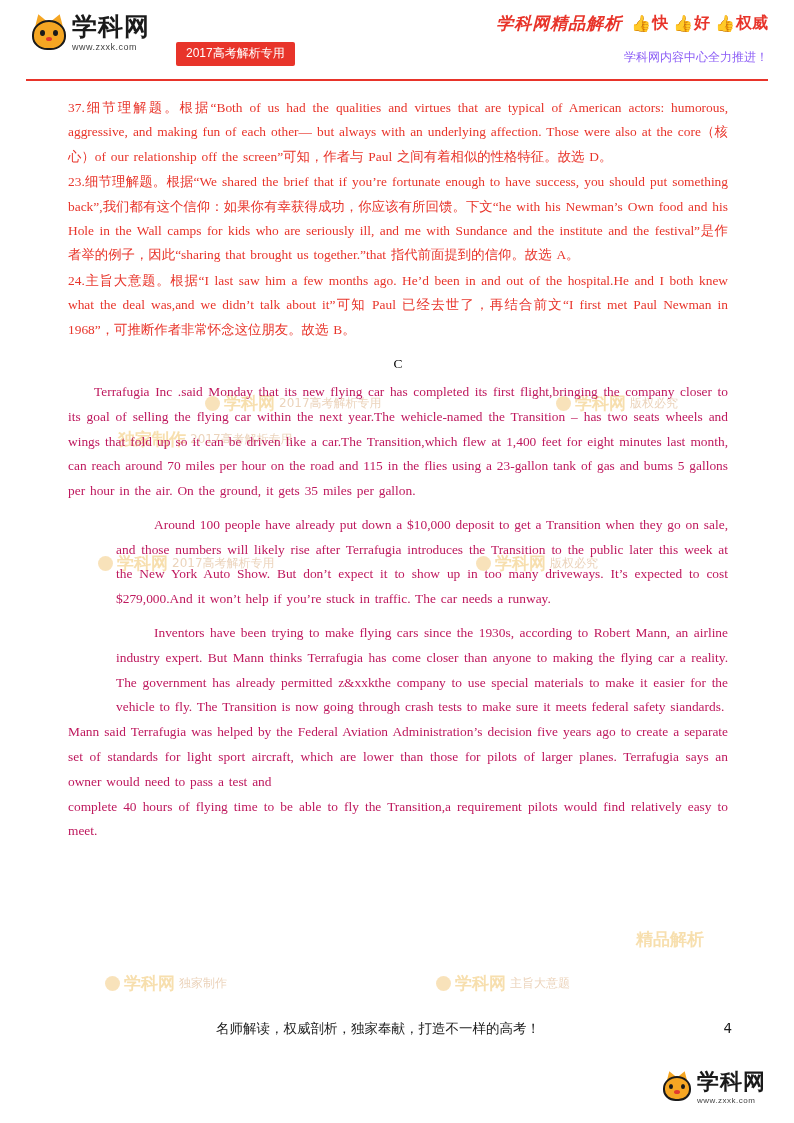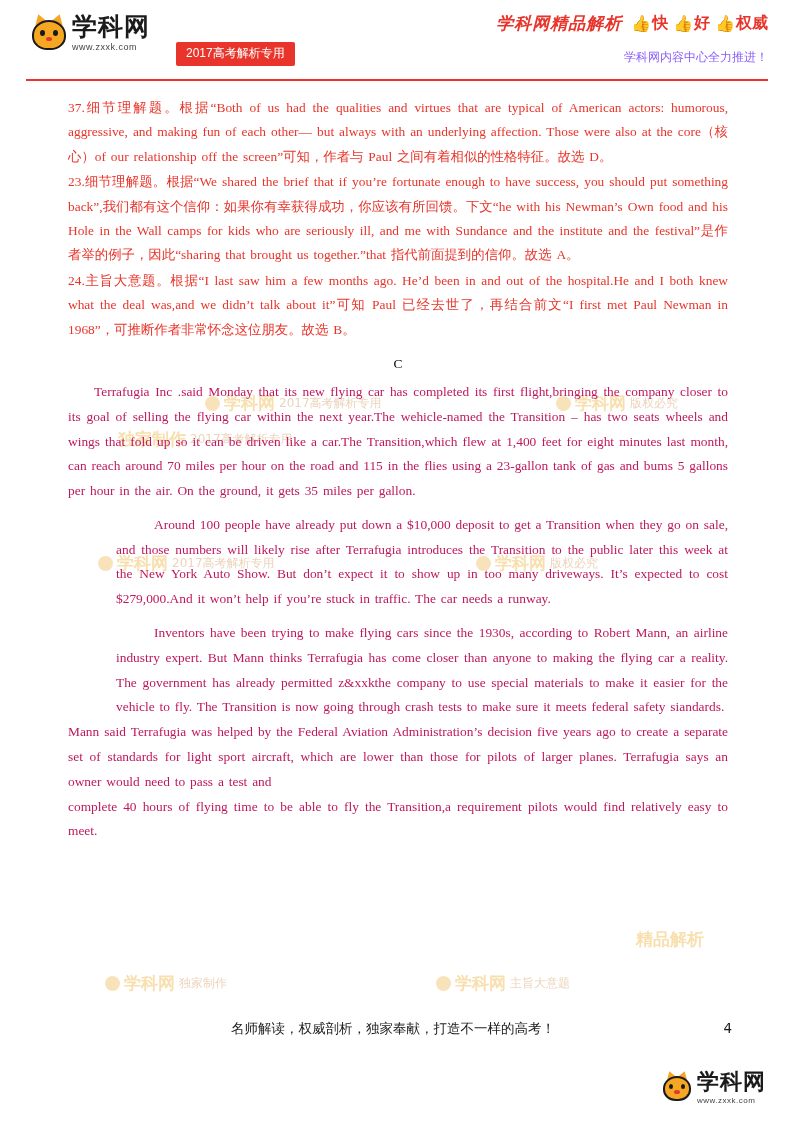--- a/index.html
+++ b/index.html
@@ -197,21 +197,21 @@
   
   .footer {
     position: absolute;
     left: 0;
     top: 1020px;
     width: 794px;
     font-family: "DejaVu Sans", sans-serif;
   }
   .footer-text {
     position: absolute;
-    left: 231px;
+    left: 216px;
     top: 0;
     font-size: 13.5px;
     color: #1a1a1a;
     white-space: nowrap;
   }
   .footer-page {
     position: absolute;
     right: 62px;
     top: 0;
     font-size: 13.5px;

